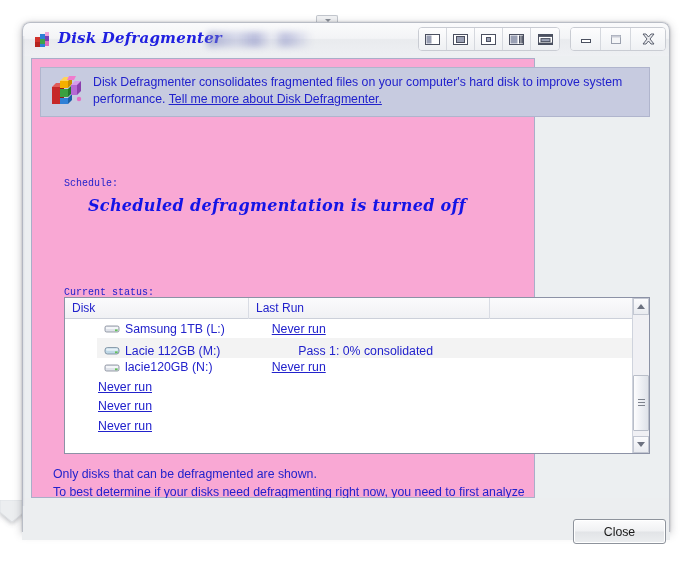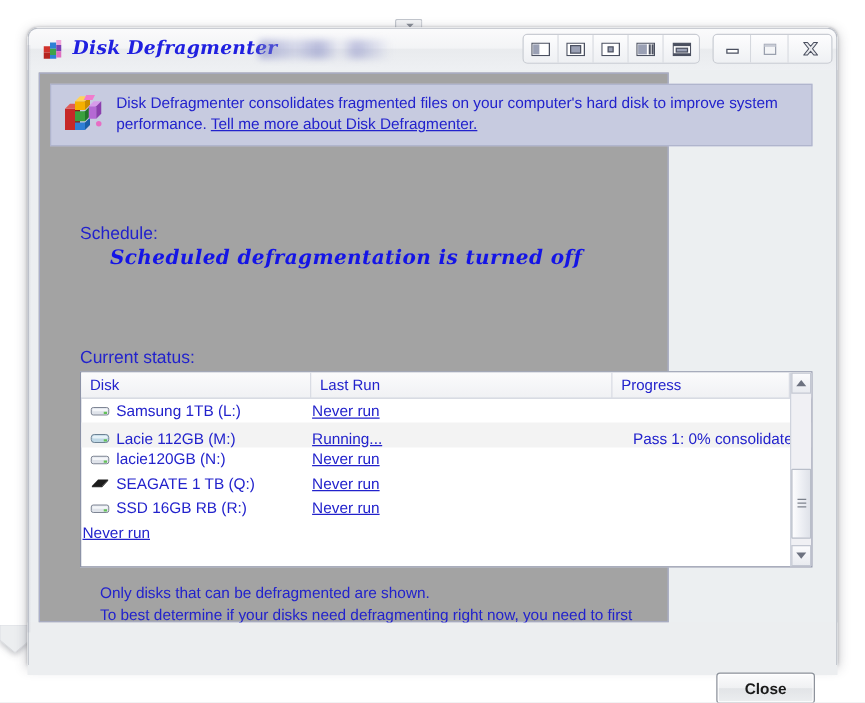--- a/index.html
+++ b/index.html
@@ -138,21 +138,21 @@
     border-right: 1px solid #d5d8de;
     background: linear-gradient(to bottom,#fdfdfe,#eff1f4);
   }
   .sysbtn:last-child { border-right: none; width: 34px; }
 
   
   .panel {
     position: absolute;
     left: 9px; top: 36px;
     width: 504px; height: 440px;
-    background: #a3a3a3;
+    background: #f9a8d4;
     border: 1px solid #a9aec9;
   }
 
   .banner {
     position: absolute;
     left: 8px; top: 8px;
     width: 610px; height: 50px;
     background: #c7cbe0;
     border: 1px solid #b0b5cd;
   }
@@ -170,25 +170,26 @@
     color: #2222cc;
   }
   .banner-link {
     color: #2222cc;
     text-decoration: underline;
     cursor: pointer;
   }
 
   .lbl {
     position: absolute;
-    font-size: 14px;
+    font-size: 10px;
     color: #2222cc;
+    font-family: Liberation Mono, monospace;
   }
   .lbl-schedule { left: 32px; top: 119px; }
-  .lbl-status   { left: 32px; top: 218px; }
+  .lbl-status   { left: 32px; top: 228px; }
 
   .sched-off {
     position: absolute;
     left: 56px; top: 137px;
     font-family: "DejaVu Serif", serif;
     font-style: italic;
     font-weight: bold;
     font-size: 16px;
     color: #1414e6;
     letter-spacing: 0.3px;
@@ -206,23 +207,23 @@
     color: #1a1a1a;
     background: linear-gradient(to bottom, #fafbfc 0%, #f2f3f5 46%, #e6e8eb 50%, #eef0f2 100%);
     border: 1px solid #9a9fa8;
     border-radius: 3px;
     box-shadow: inset 0 0 0 1px #ffffff;
     cursor: pointer;
     user-select: none;
   }
   .btn-turnon  { left: 428px; top: 144px; width: 190px; height: 27px; }
   .btn-stop    { left: 483px; top: 456px; width: 153px; height: 25px; }
-  .btn-close   { left: 551px; top: 516px; width: 79px; height: 25px;
+  .btn-close   { left: 551px; top: 497px; width: 93px; height: 25px;
                  background: linear-gradient(to bottom,#fcfcfd 0%,#f0f1f3 48%,#e2e4e7 52%,#eceef0 100%);
-                 border:1px solid #8e939c;font-weight:bold; }
+                 border:1px solid #8e939c; }
 
   .shield { width: 15px; height: 15px; flex: 0 0 auto; }
 
   
   .listview {
     position: absolute;
     left: 32px; top: 238px;
     width: 586px; height: 157px;
     background: #ffffff;
     border: 1px solid #8c92a6;
@@ -252,20 +253,21 @@
     height: 134px;
     overflow: hidden;
   }
   .lv-row {
     display: flex;
     align-items: center;
     height: 19.4px;
     font-size: 12.3px;
     color: #2222cc;
     white-space: nowrap;
+    margin-left: 32px;
   }
   .lv-row.sel { background: #f3f3f3; align-items: flex-end; }
   .cell-disk { width: 184px; display: flex; align-items: center; gap: 5px; padding-left: 7px; }
   .cell-last { width: 241px; padding-left: 1px; text-decoration: underline; }
   .cell-prog { width: 160px; text-align: right; padding-right: 8px; }
   .drive-ico { width: 16px; height: 13px; flex: 0 0 auto; }
 
   
   .vscroll {
     position: absolute;
@@ -298,21 +300,21 @@
     left: 4px; top: 23px;
     width: 7px; height: 9px;
   }
   .sb-grip i {
     display: block; height: 1px; background: #7d828d; margin-bottom: 2px;
   }
 
   
   .notes {
     position: absolute;
-    left: 48px; top: 406px;
+    left: 21px; top: 406px;
     font-size: 12.3px;
     line-height: 18px;
     color: #2222cc;
   }
 
   
   .bottombar {
     position: absolute;
     left: 0; top: 476px;
     width: 648px; height: 42px;
@@ -483,21 +485,20 @@
       <div class="lbl lbl-schedule">Schedule:</div>
       <div class="sched-off">Scheduled defragmentation is turned off</div>
 
 
       <div class="lbl lbl-status">Current status:</div>
 
       <div class="listview">
         <div class="lv-head">
           <div class="lv-th c1">Disk</div>
           <div class="lv-th c2">Last Run</div>
-          <div class="lv-th c3">Progress</div>
           <div class="lv-th c4"></div>
         </div>
 
         <div class="lv-body">
 
           <div class="lv-row">
             <div class="cell-disk">
               <svg class="drive-ico" viewBox="0 0 16 13">
                 <rect x="1" y="4" width="14" height="6" rx="1.6" fill="#dfe3ea" stroke="#7e8594" stroke-width="0.8"></rect>
                 <rect x="2" y="5" width="12" height="2" fill="#f4f6f9"></rect>
@@ -511,59 +512,42 @@
 
           <div class="lv-row sel">
             <div class="cell-disk">
               <svg class="drive-ico" viewBox="0 0 16 13">
                 <rect x="1" y="3.6" width="14" height="6.4" rx="2.4" fill="#bfd8e6" stroke="#6d8294" stroke-width="0.8"></rect>
                 <rect x="2" y="4.6" width="12" height="2.2" rx="1.1" fill="#e6f1f7"></rect>
                 <rect x="11" y="7.4" width="2.6" height="1.8" fill="#63c158"></rect>
               </svg>
               <span>Lacie 112GB (M:)</span>
             </div>
-            <div class="cell-last">Running...</div>
             <div class="cell-prog">Pass 1: 0% consolidated</div>
           </div>
 
           <div class="lv-row">
             <div class="cell-disk">
               <svg class="drive-ico" viewBox="0 0 16 13">
                 <rect x="1" y="4" width="14" height="6" rx="1.6" fill="#dfe3ea" stroke="#7e8594" stroke-width="0.8"></rect>
                 <rect x="2" y="5" width="12" height="2" fill="#f4f6f9"></rect>
                 <rect x="11" y="7.4" width="2.6" height="1.8" fill="#63c158"></rect>
               </svg>
               <span>lacie120GB (N:)</span>
             </div>
             <div class="cell-last">Never run</div>
             <div class="cell-prog"></div>
           </div>
 
           <div class="lv-row">
-            <div class="cell-disk">
-              <svg class="drive-ico" viewBox="0 0 16 13">
-                <path d="M1.5,8.8 L6.5,3.6 L14.5,3.6 L9.6,8.8 Z" fill="#1c1c1c"></path>
-                <path d="M1.5,8.8 L9.6,8.8 L9.6,9.8 L1.5,9.8 Z" fill="#2d2d2d"></path>
-                <path d="M9.6,8.8 L14.5,3.6 L14.5,4.6 L9.6,9.8 Z" fill="#111111"></path>
-              </svg>
-              <span>SEAGATE 1 TB (Q:)</span>
-            </div>
             <div class="cell-last">Never run</div>
             <div class="cell-prog"></div>
           </div>
 
           <div class="lv-row">
-            <div class="cell-disk">
-              <svg class="drive-ico" viewBox="0 0 16 13">
-                <rect x="1" y="4" width="14" height="6" rx="1.6" fill="#dfe3ea" stroke="#7e8594" stroke-width="0.8"></rect>
-                <rect x="2" y="5" width="12" height="2" fill="#f4f6f9"></rect>
-                <rect x="11" y="7.4" width="2.6" height="1.8" fill="#63c158"></rect>
-              </svg>
-              <span>SSD 16GB RB (R:)</span>
-            </div>
             <div class="cell-last">Never run</div>
             <div class="cell-prog"></div>
           </div>
 
           <div class="lv-row">
             <div class="cell-last">Never run</div>
             <div class="cell-prog"></div>
           </div>
 
         </div>

